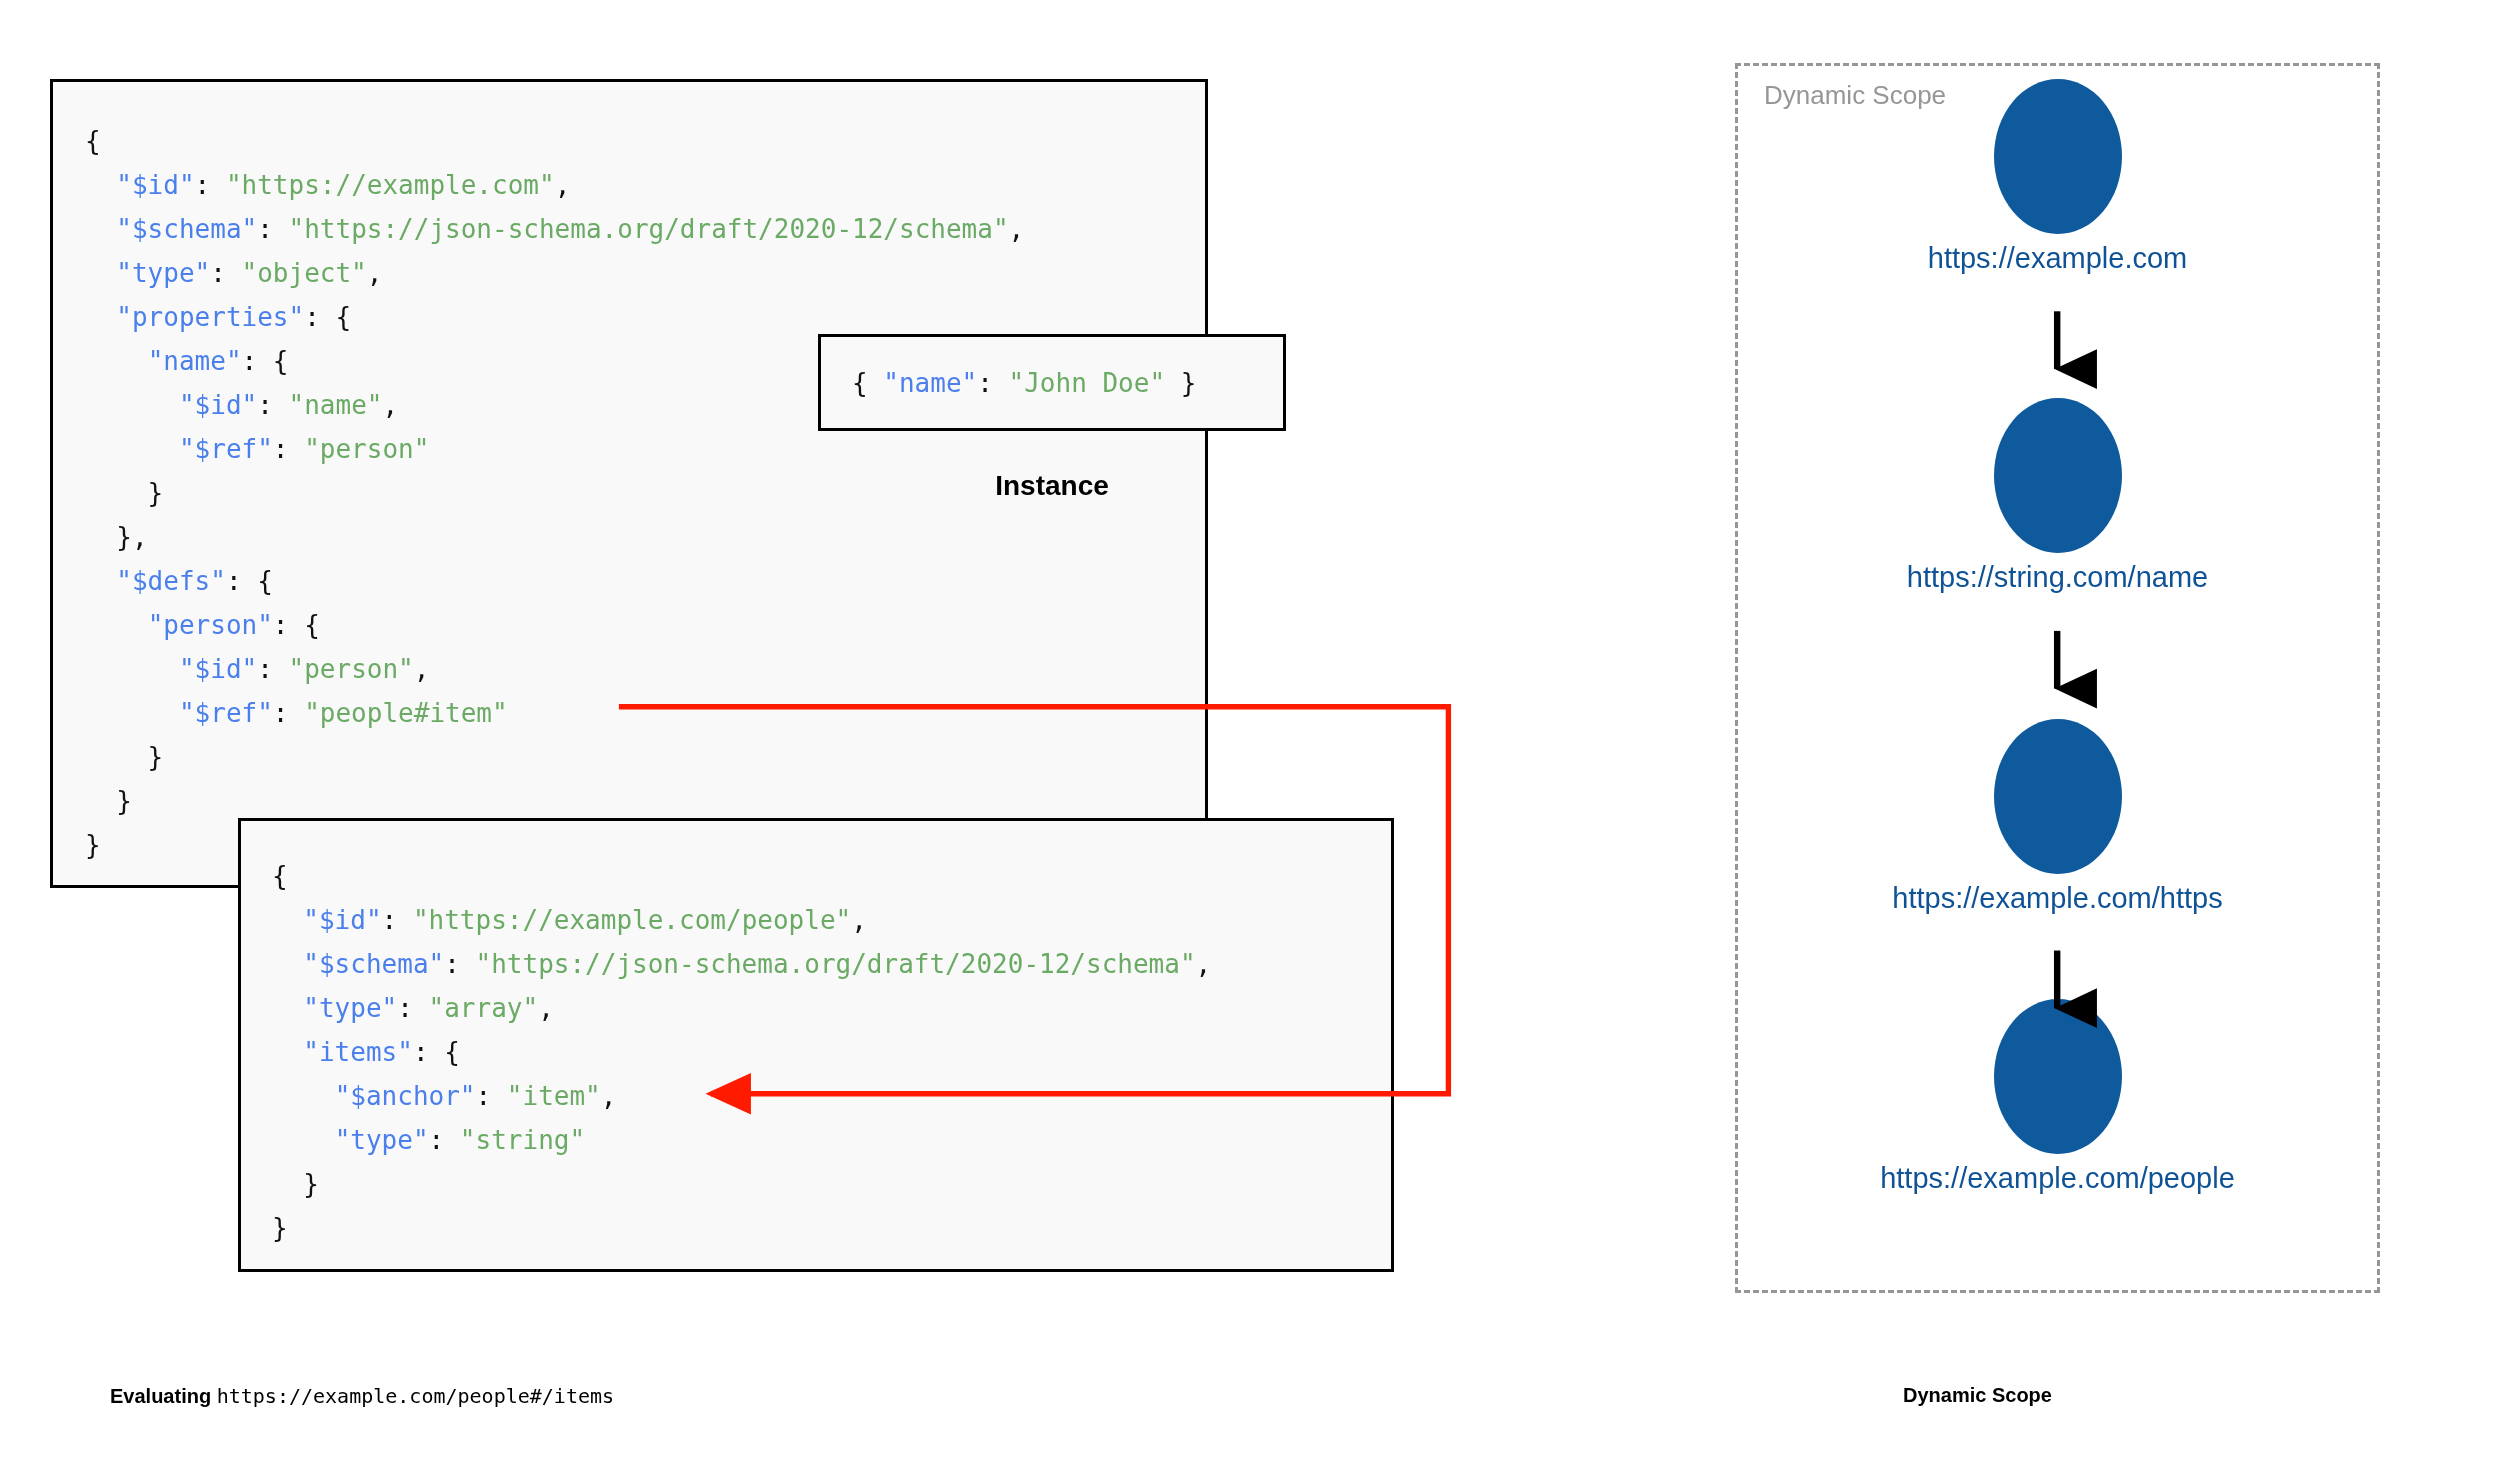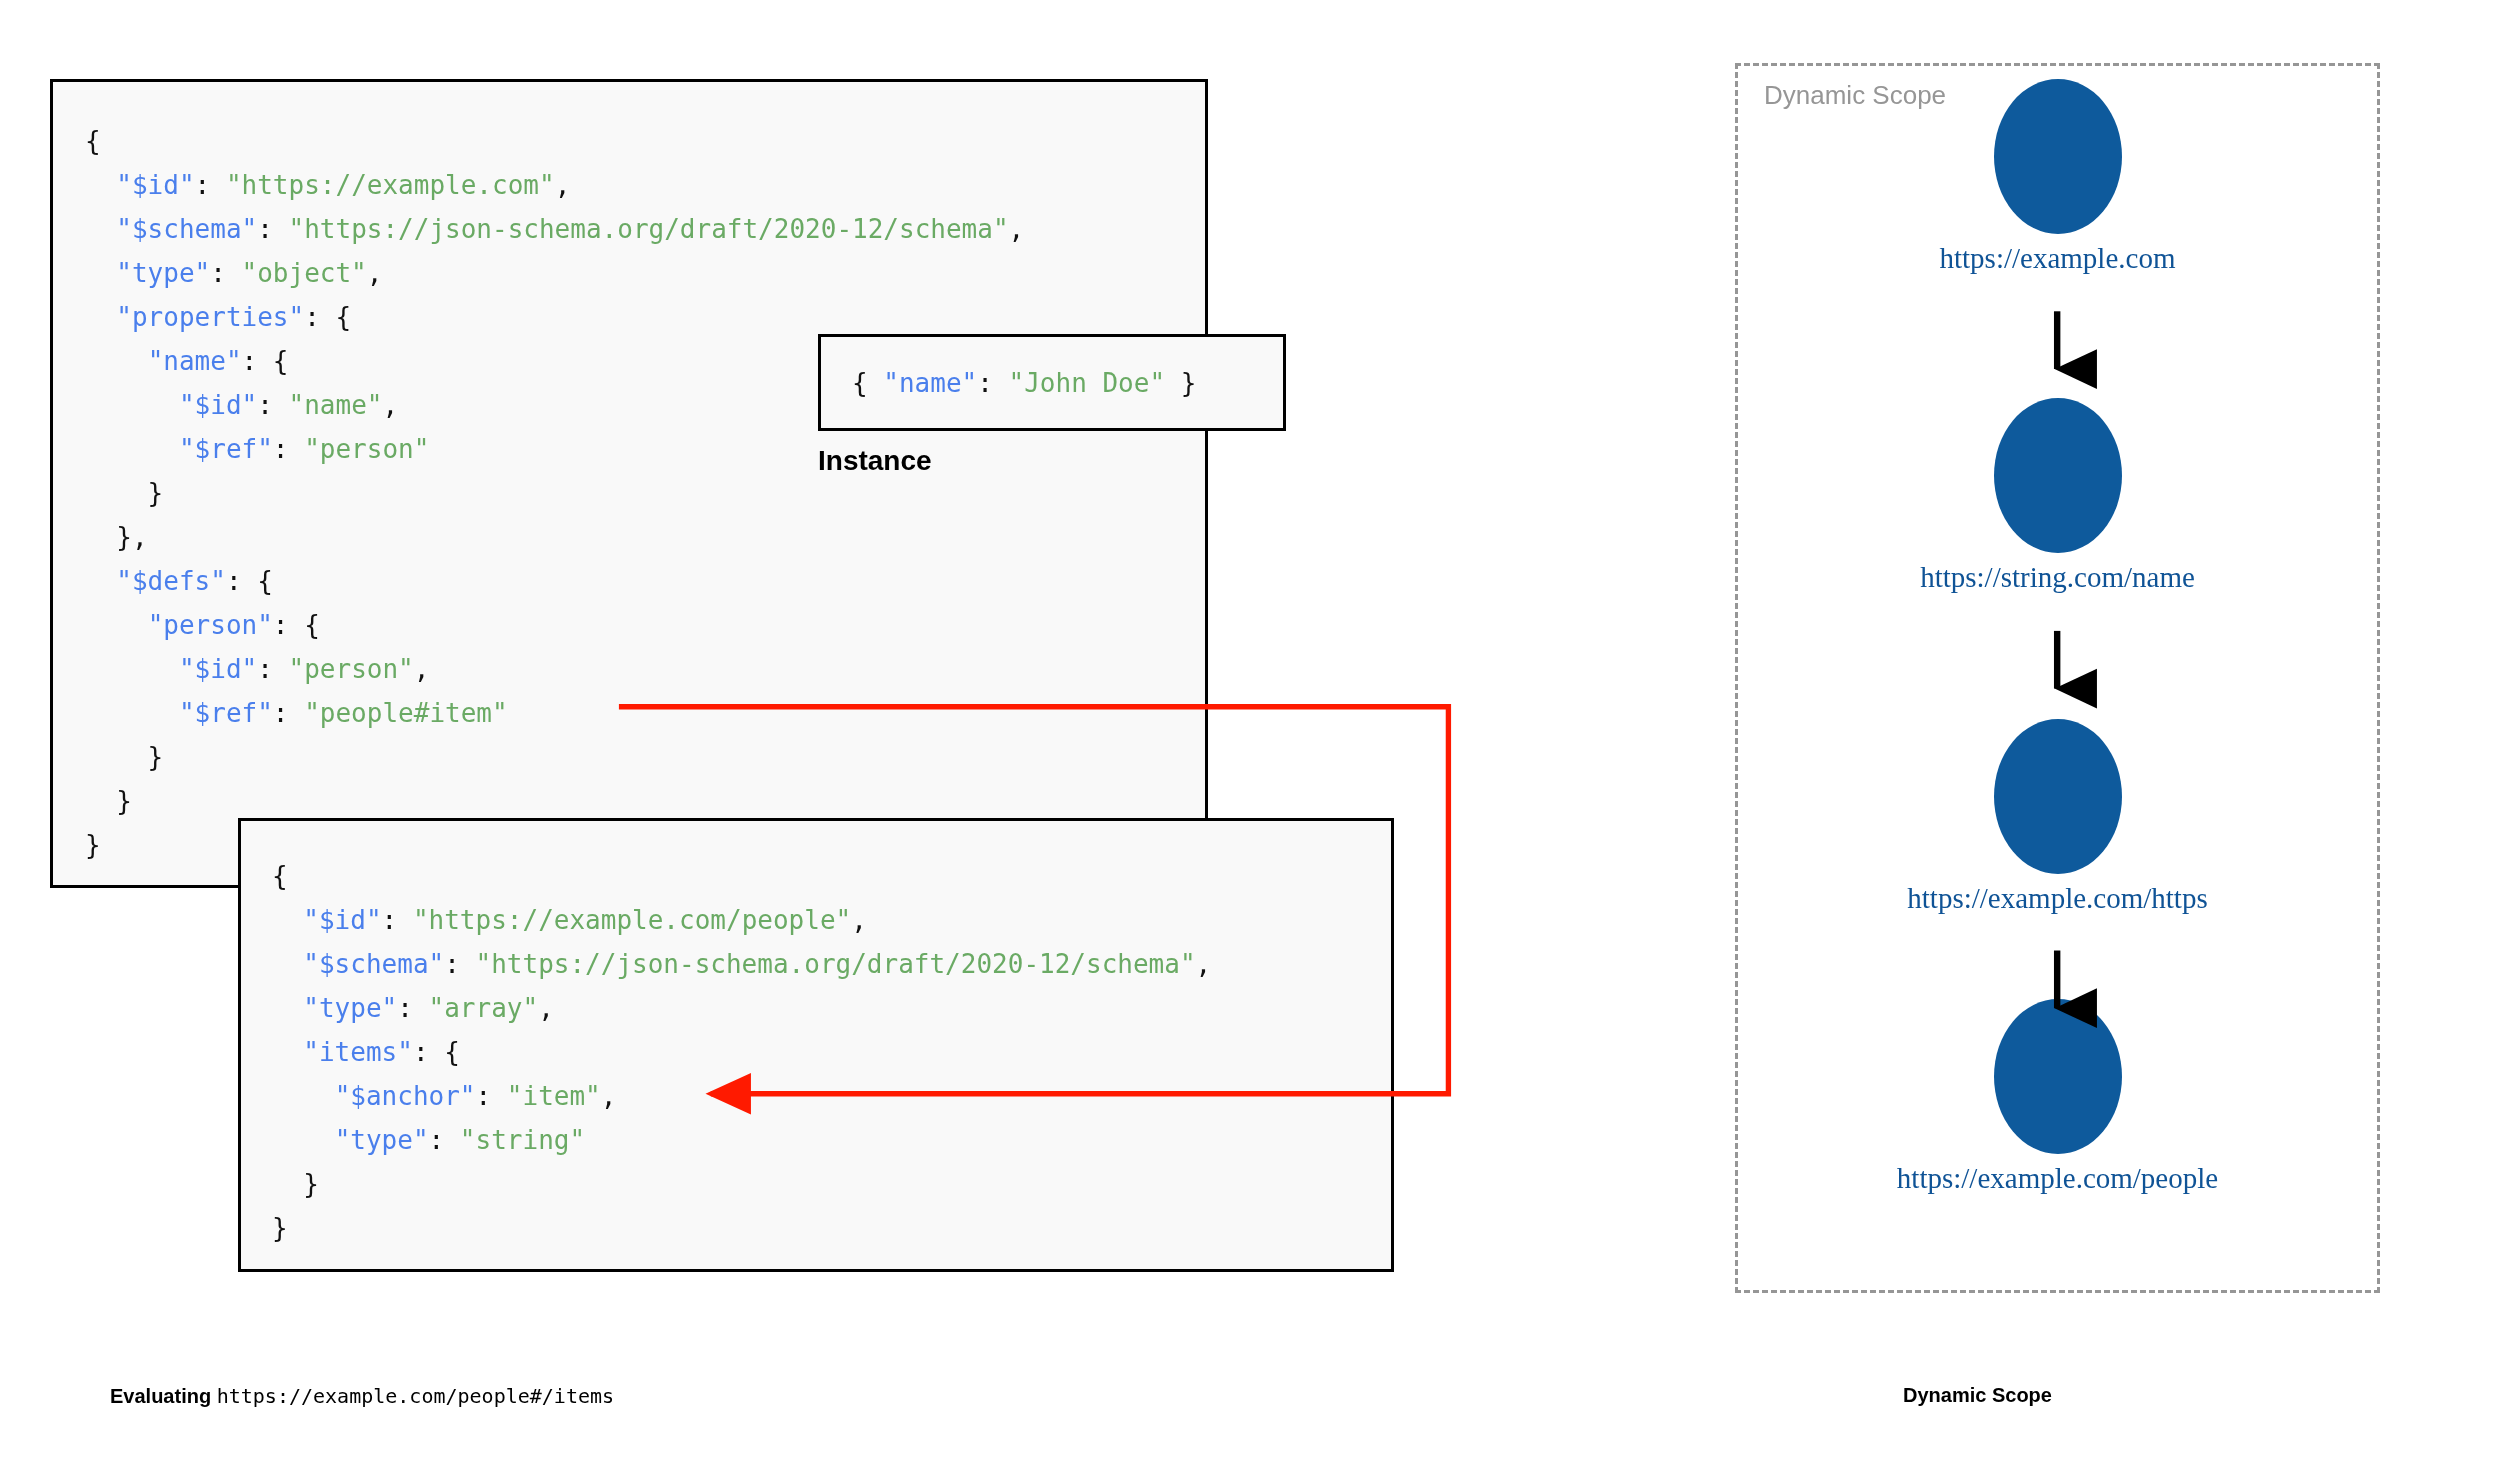--- a/index.html
+++ b/index.html
@@ -22,42 +22,42 @@
   #schema-code{position:absolute;left:32px;top:37px;}
 
   #instance-box{left:818px;top:334px;width:468px;height:97px;}
   #instance-code{position:absolute;left:31px;top:23.5px;font-size:26px;line-height:44px;}
 
   #people-box{left:238px;top:818px;width:1156px;height:454px;}
   #people-code{position:absolute;left:31px;top:33px;}
 
   .boxcaption{position:absolute;font-family:"Liberation Sans",sans-serif;
               font-weight:bold;font-size:28px;color:#000;white-space:nowrap;}
-  #instance-caption{left:818px;top:445px;width:468px;text-align:left;}
+  #instance-caption{left:818px;top:470px;width:468px;text-align:center;}
 
   
   .figcaption{position:absolute;font-size:20px;color:#000;white-space:nowrap;}
   #eval-caption{left:110px;top:1384px;}
   #eval-caption .bold{font-family:"Liberation Sans",sans-serif;font-weight:bold;}
   #eval-caption .mono{font-family:"DejaVu Sans Mono","Liberation Mono",monospace;}
   #scope-caption{left:1903px;top:1384px;font-family:"Liberation Sans",sans-serif;font-weight:bold;}
 
   
   #ref-arrow{position:absolute;left:0;top:0;width:2512px;height:1482px;pointer-events:none;}
 
   
   #scope-panel{position:absolute;left:1735px;top:63px;width:645px;height:1230px;
                border:3.2px dashed #969696;box-sizing:border-box;background:transparent;}
   #scope-panel-title{position:absolute;left:1764px;top:80px;font-size:26px;color:#969696;
                      font-family:"Liberation Sans",sans-serif;}
 
   .scope-node{position:absolute;width:645px;left:1735px;text-align:center;}
   .scope-ellipse{width:128px;height:155px;border-radius:50%;background:#0e5a9c;
                  margin:0 auto;display:block;}
-  .scope-label{font-family:Liberation Serif, serif;
+  .scope-label{font-family:Liberation Sans, sans-serif;
                font-size:29px;color:#0f5396;margin-top:7.5px;white-space:nowrap;}
 
   #node0{top:79px;}
   #node1{top:398px;}
   #node2{top:719px;}
   #node3{top:999px;}
 
   #scope-arrows{position:absolute;left:0;top:0;width:2512px;height:1482px;pointer-events:none;}
 </style>
 </head>

